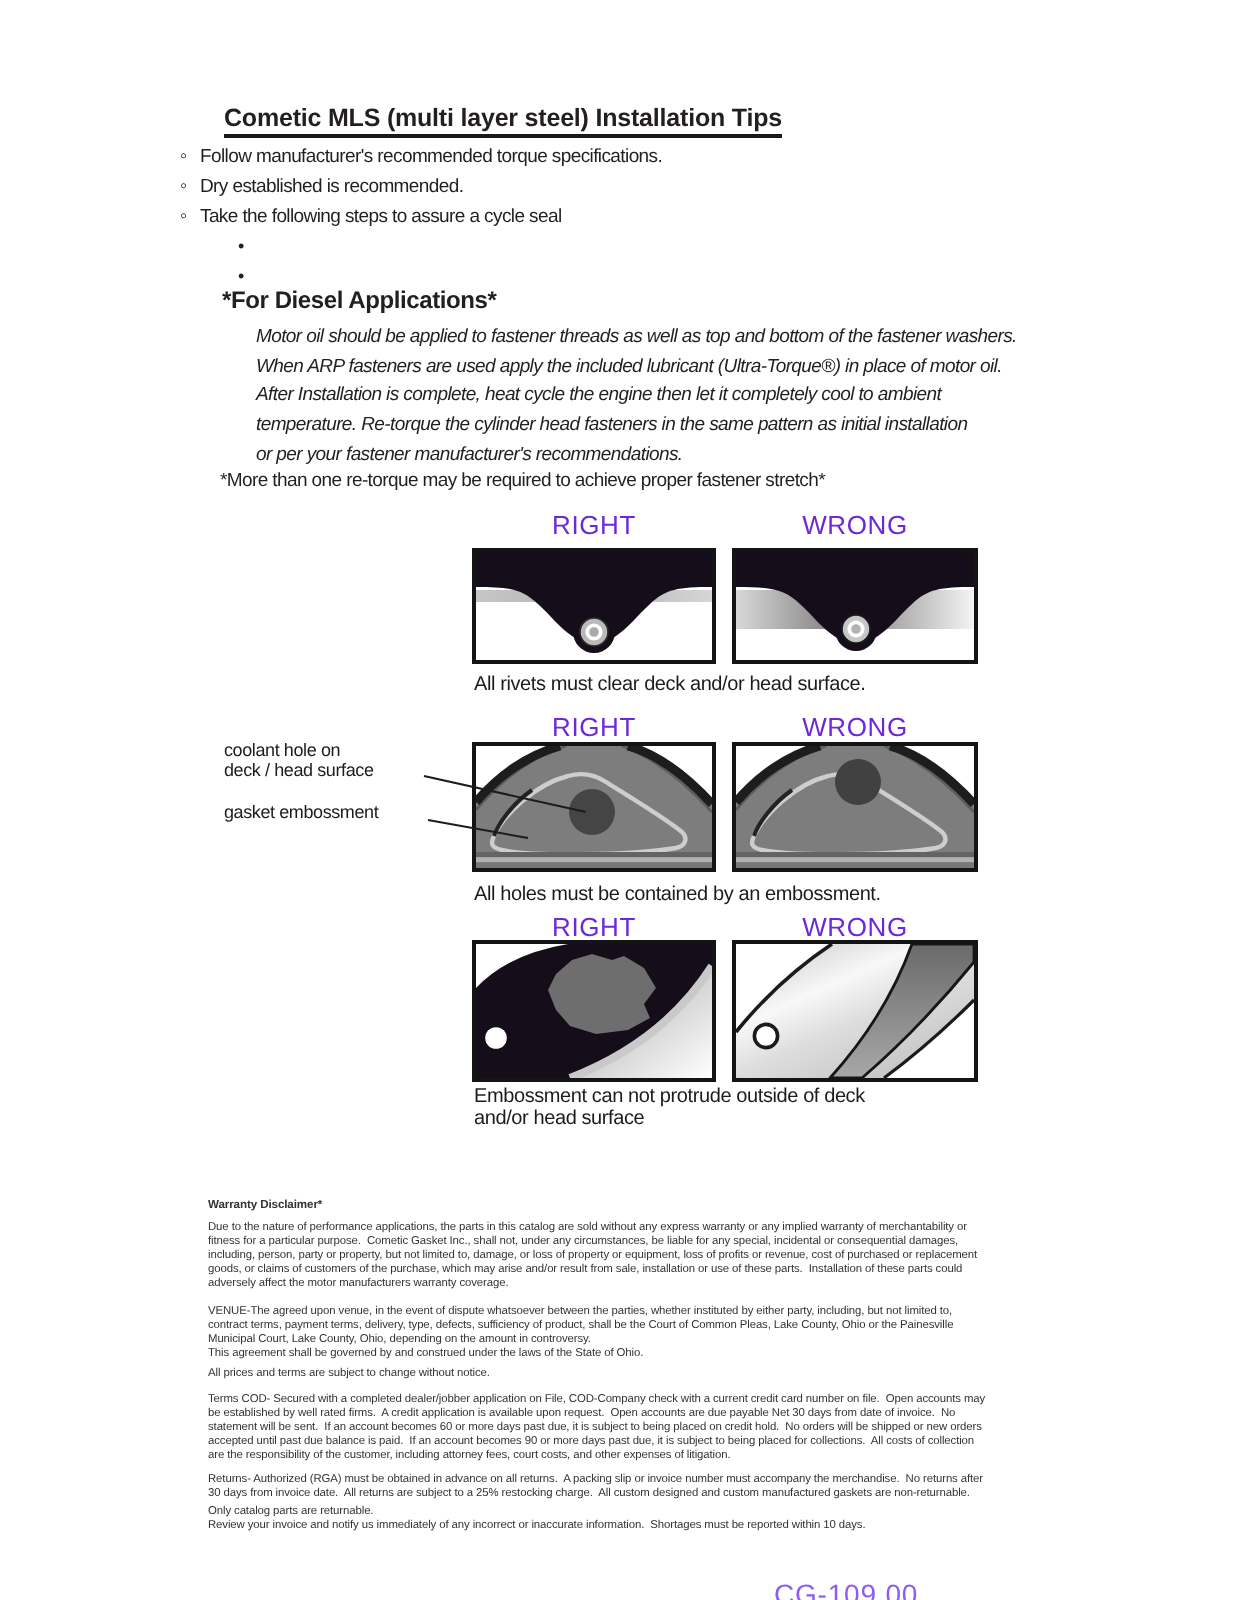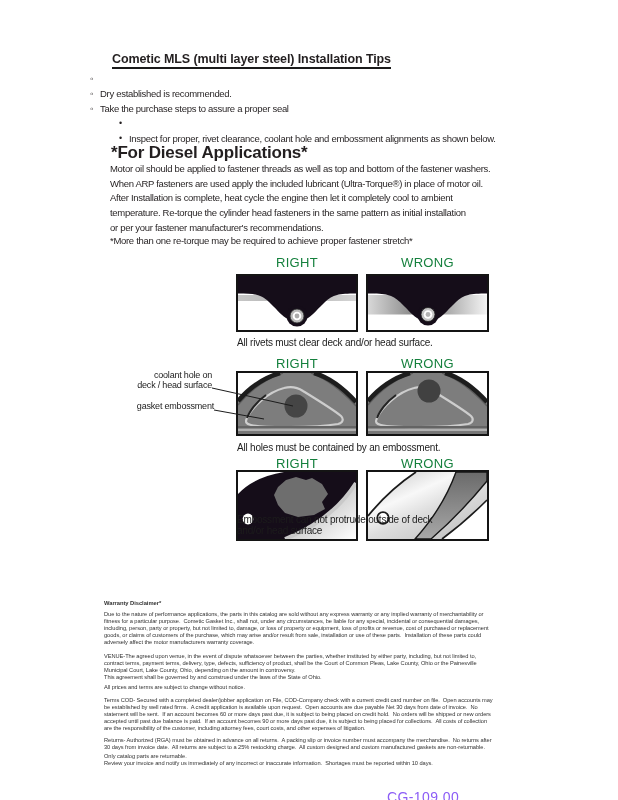--- a/index.html
+++ b/index.html
@@ -10,77 +10,77 @@
 
   .title{left:112px;top:26px;font-size:12.5px;font-weight:bold;letter-spacing:-0.1px;
          border-bottom:2px solid #1a1a1a;padding-bottom:1px;}
   .bullets{left:90px;top:45px;font-size:9.5px;letter-spacing:-0.3px;line-height:15px;width:470px;}
   .b-row{display:flex;}
   .b-sub{padding-left:29px;}
   .marker{width:10px;flex:0 0 10px;}
   .m-open{font-size:10px;}
   .m-dot{font-size:9px;}
 
-  .diesel-h{left:111px;top:117px;font-size:17px;font-weight:bold;letter-spacing:-0.2px;}
-  .para{left:110px;font-size:9.5px;letter-spacing:-0.3px;line-height:14.8px;width:470px;}
+  .diesel-h{left:111px;top:117px;font-size:12px;font-weight:bold;letter-spacing:-0.2px;}
+  .para{left:128px;font-size:9.5px;letter-spacing:-0.3px;line-height:14.8px;width:470px;font-style:italic;}
   .p1{top:136px;}
   .p2{top:165px;}
   .note{left:110px;top:209px;font-size:9.5px;letter-spacing:-0.3px;}
 
-  .dlabel{width:122px;text-align:center;font-size:13px;color:#15803d;letter-spacing:0.3px;}
+  .dlabel{width:122px;text-align:center;font-size:13px;color:#6d28d9;letter-spacing:0.3px;}
   .dl-l{left:236px;} .dl-r{left:366px;width:123px;}
   .row1{top:229px;} .row2{top:330px;} .row3{top:430px;}
 
   .dbox{display:block;}
   .b1l{left:236px;top:248px;width:122px;height:58px;}
   .b1r{left:366px;top:248px;width:123px;height:58px;}
   .b2l{left:236px;top:345px;width:122px;height:65px;}
   .b2r{left:366px;top:345px;width:123px;height:65px;}
   .b3l{left:236px;top:444px;width:122px;height:71px;}
   .b3r{left:366px;top:444px;width:123px;height:71px;}
 
   .caption{left:237px;font-size:10px;letter-spacing:-0.2px;color:#1c1c1c;line-height:11px;}
-  .cap1{top:311px;} .cap2{top:416px;} .cap3{top:488px;}
-
-  .side-lbl{font-size:9px;letter-spacing:-0.2px;line-height:9.5px;text-align:right;color:#1c1c1c;}
+  .cap1{top:311px;} .cap2{top:416px;} .cap3{top:517px;}
+
+  .side-lbl{font-size:9px;letter-spacing:-0.2px;line-height:9.5px;color:#1c1c1c;}
   .lbl-cool{left:112px;top:345px;width:100px;}
   .lbl-emb{left:112px;top:376px;width:102px;}
   .leaders{left:115px;top:340px;width:190px;height:62px;z-index:5;}
 
   .legal{left:104px;font-size:5.7px;line-height:7px;letter-spacing:-0.05px;color:#333;width:440px;}
   .lg-h{top:574px;font-weight:bold;font-size:5.8px;}
   .lg0{top:585px;} .lg1{top:627px;} .lg2{top:658px;} .lg3{top:671px;} .lg4{top:711px;} .lg5{top:727px;}
 
   .code{left:387px;top:763px;font-size:14px;letter-spacing:0.4px;color:#8b5cf6;}
 </style>
 </head>
 <body>
 
 <div class="page">
 
   <div class="abs title">Cometic MLS (multi layer steel) Installation Tips</div>
 
   <div class="abs bullets">
     <div class="b-row">
       <span class="marker m-open">◦</span>
+      <span>Follow manufacturer's recommended torque specifications.</span>
     </div>
     <div class="b-row">
       <span class="marker m-open">◦</span>
       <span>Dry established is recommended.</span>
     </div>
     <div class="b-row">
       <span class="marker m-open">◦</span>
-      <span>Take the purchase steps to assure a proper seal</span>
+      <span>Take the following steps to assure a cycle seal</span>
     </div>
     <div class="b-row b-sub">
       <span class="marker m-dot">•</span>
     </div>
     <div class="b-row b-sub">
       <span class="marker m-dot">•</span>
-      <span>Inspect for proper, rivet clearance, coolant hole and embossment alignments as shown below.</span>
     </div>
   </div>
 
   <div class="abs diesel-h">*For Diesel Applications*</div>
   <div class="abs para p1 pre">Motor oil should be applied to fastener threads as well as top and bottom of the fastener washers.
 When ARP fasteners are used apply the included lubricant (Ultra-Torque®) in place of motor oil.</div>
   <div class="abs note">*More than one re-torque may be required to achieve proper fastener stretch*</div>
   <div class="abs para p2 pre">After Installation is complete, heat cycle the engine then let it completely cool to ambient
 temperature. Re-torque the cylinder head fasteners in the same pattern as initial installation
 or per your fastener manufacturer's recommendations.</div>

